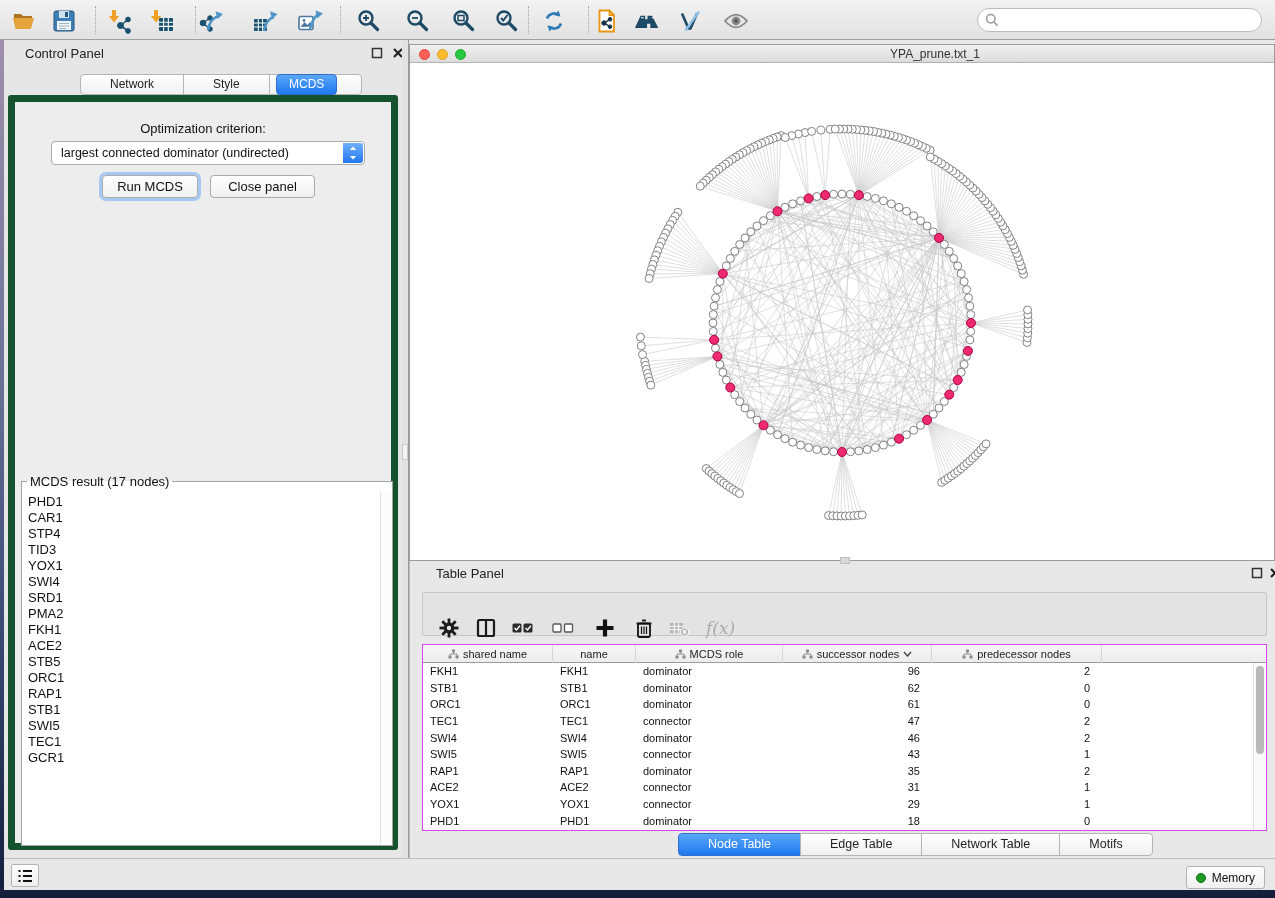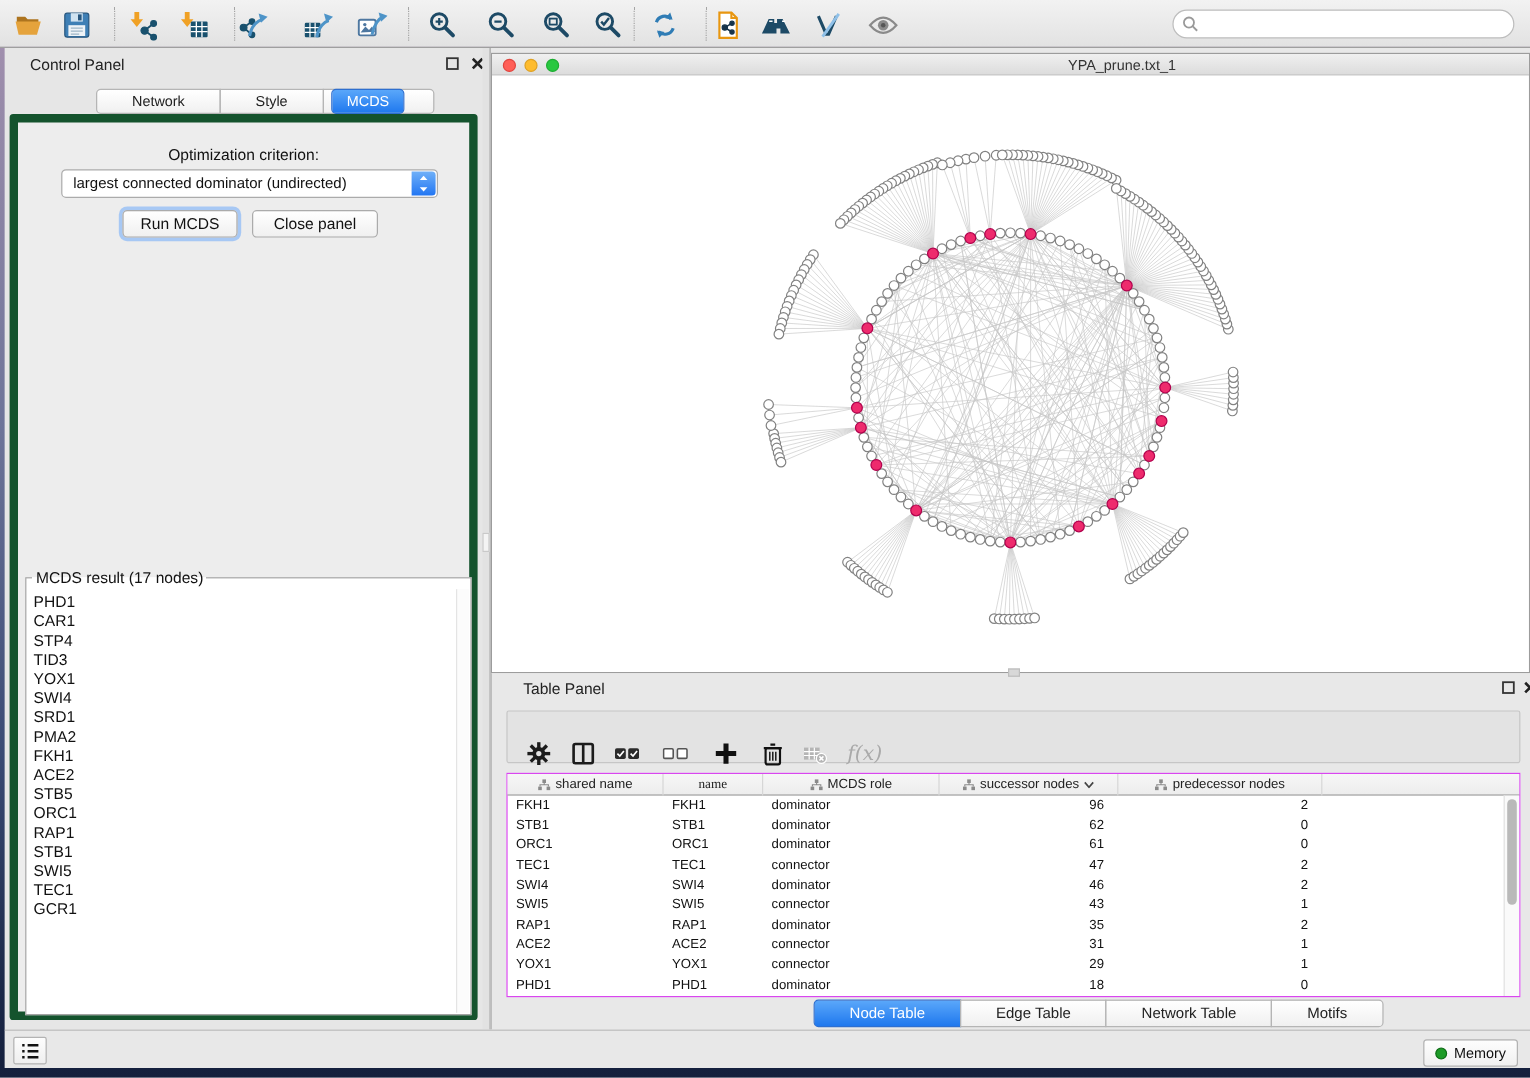--- a/index.html
+++ b/index.html
@@ -1069,21 +1069,21 @@
                   <g fill="#8a8a8a">
                     <rect x="4" y="0.5" width="3" height="3"></rect>
                     <rect x="0.5" y="6.5" width="3" height="3"></rect>
                     <rect x="7.5" y="6.5" width="3" height="3"></rect>
                   </g>
                   <path d="M5.5 3.5V5M2 6.5V5h7v1.5" fill="none" stroke="#8a8a8a" stroke-width="0.9"></path>
                 </svg>
               </span>
               <span>shared name</span>
             </div>
-            <div class="th" style="width: 83px; font-family: Liberation Serif, serif;">
+            <div class="th" style="width: 83px;">
               <span>name</span>
             </div>
             <div class="th" style="width: 147px;">
               <span>
                 <svg width="11" height="10" viewBox="0 0 11 10">
                   <g fill="#8a8a8a">
                     <rect x="4" y="0.5" width="3" height="3"></rect>
                     <rect x="0.5" y="6.5" width="3" height="3"></rect>
                     <rect x="7.5" y="6.5" width="3" height="3"></rect>
                   </g>

